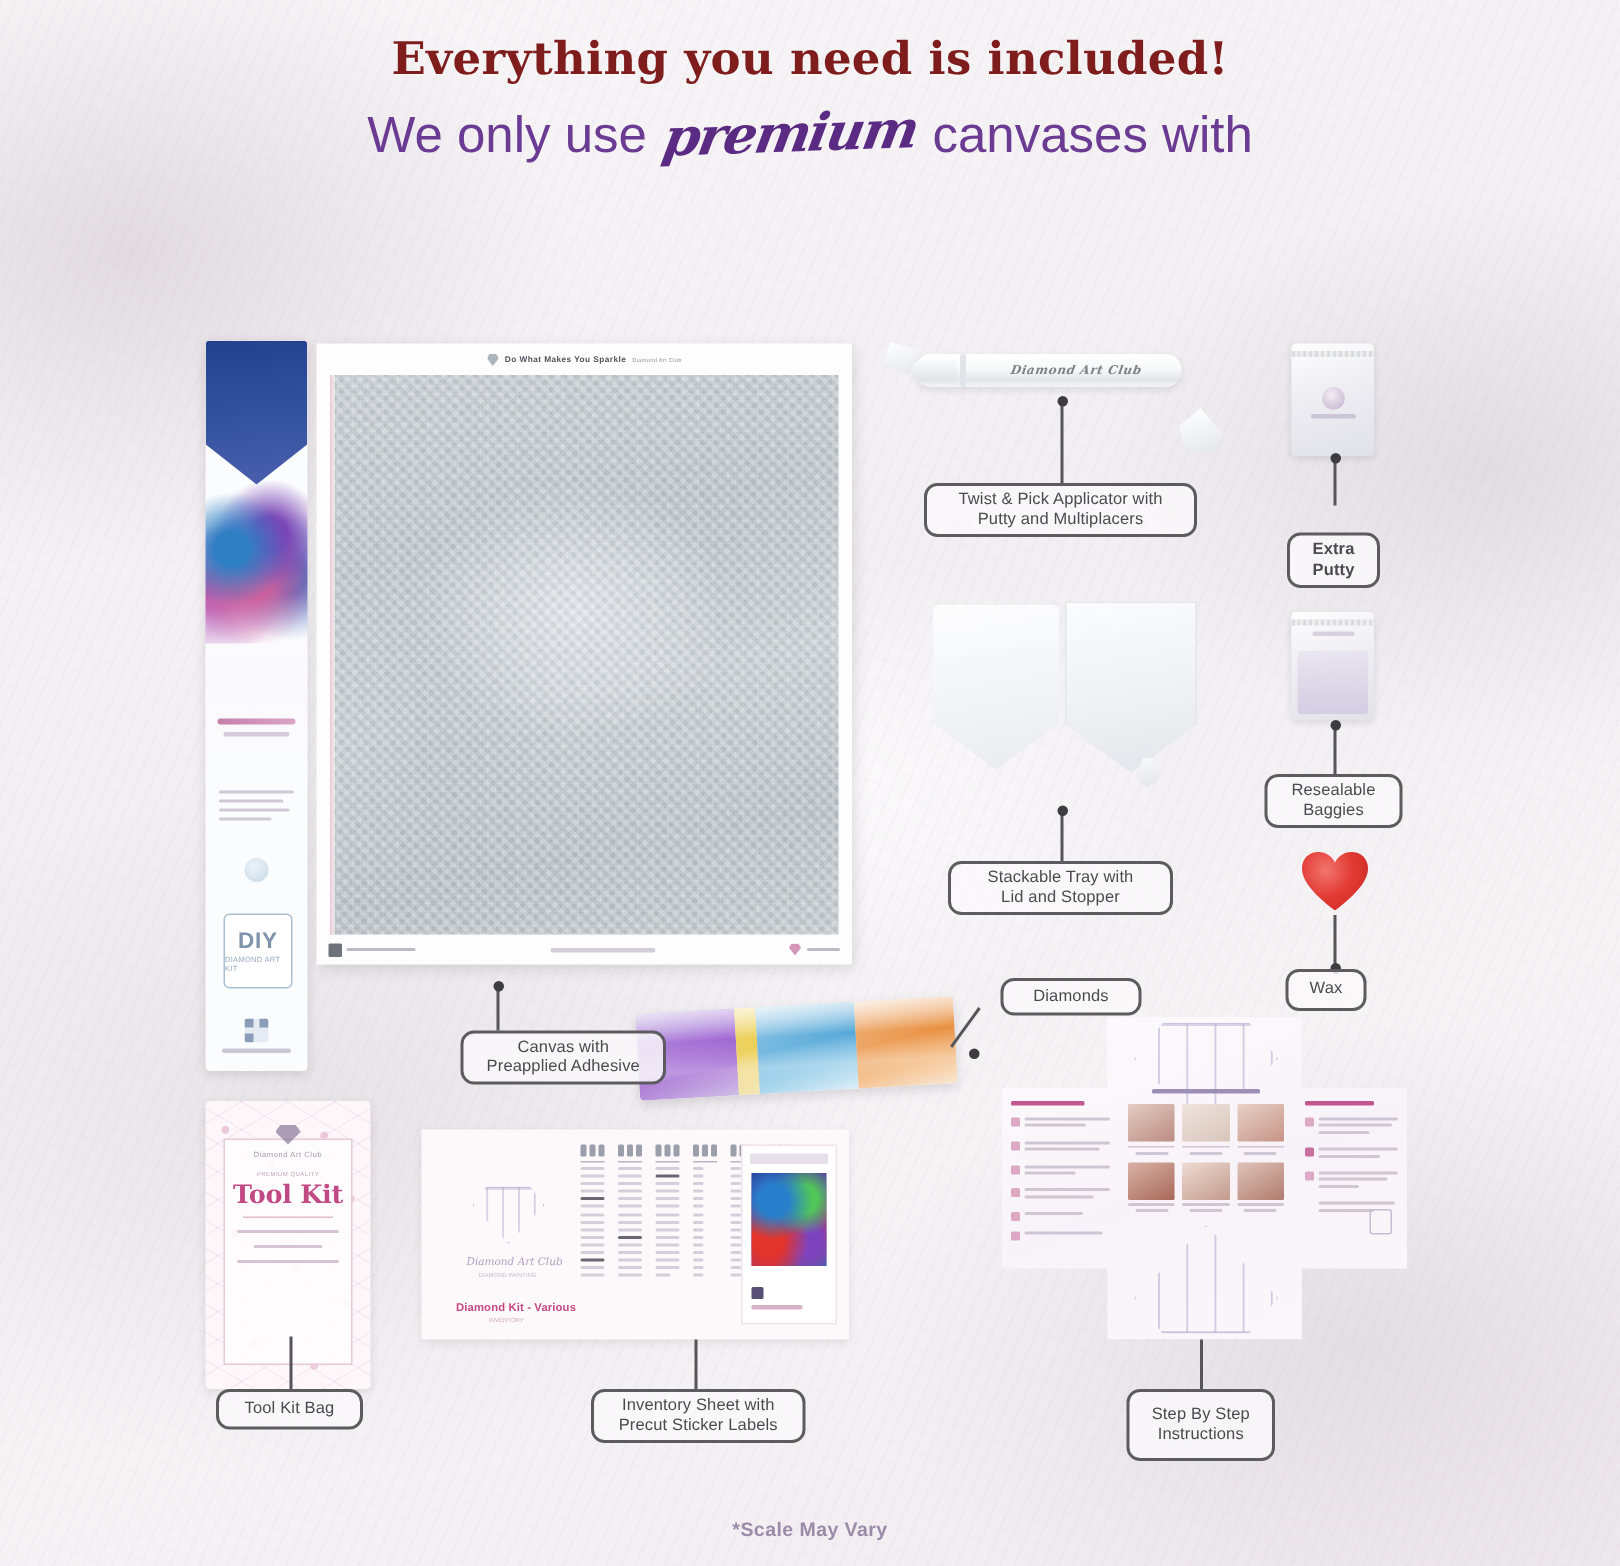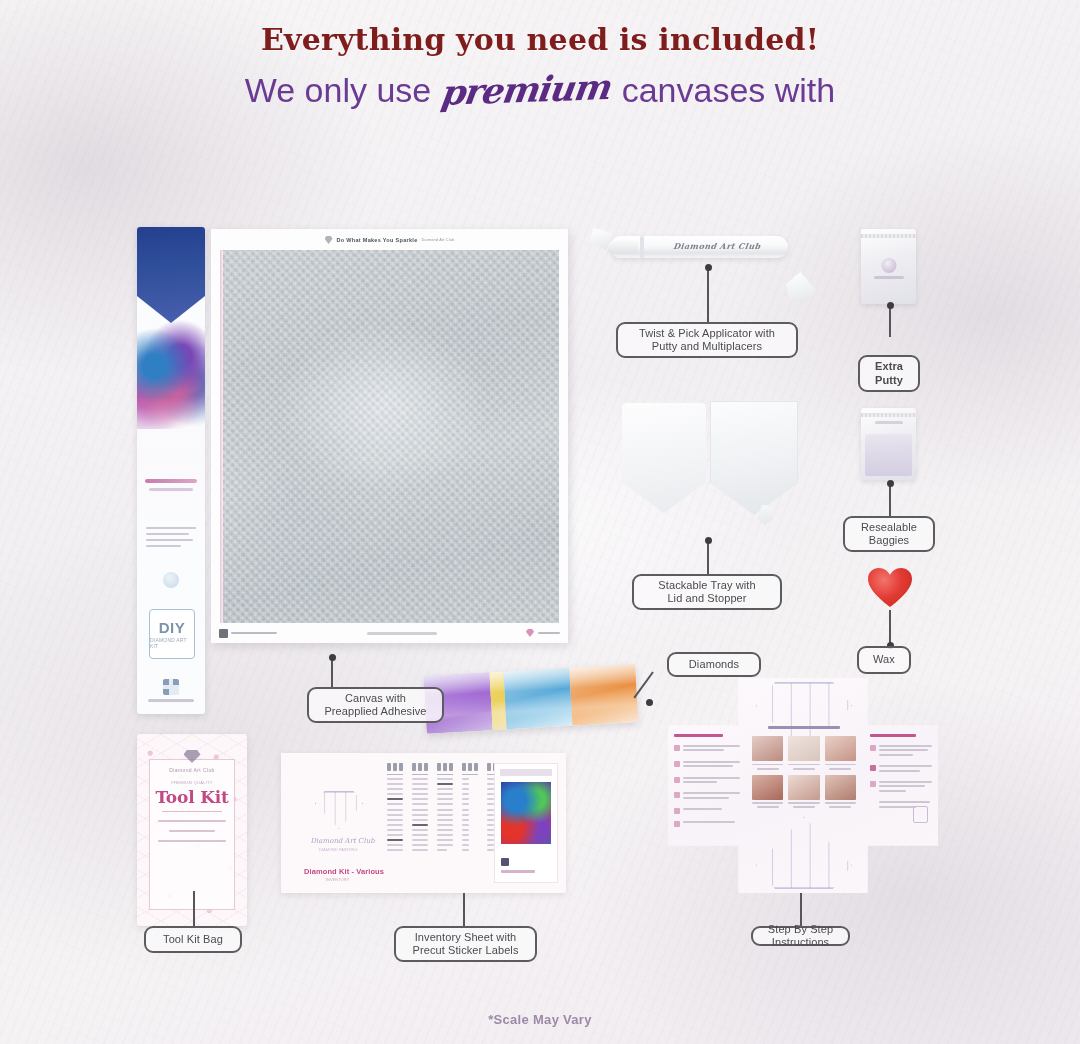--- a/index.html
+++ b/index.html
@@ -926,16 +926,16 @@
 <div class="label" style="left:263px; top:687px; width:137px; height:36px;margin-left:44px;">Canvas with
 Preapplied Adhesive</div>
 
 <div class="label" style="left:667px; top:652px; width:94px; height:25px;">Diamonds</div>
 
 <div class="label" style="left:144px; top:926px; width:98px; height:27px;">Tool Kit Bag</div>
 
 <div class="label" style="left:394px; top:926px; width:143px; height:36px;">Inventory Sheet with
 Precut Sticker Labels</div>
 
-<div class="label" style="left:751px; top:926px; width:99px; height:20px;">Step By Step
+<div class="label" style="left:751px; top:926px; width:99px; height:48px;">Step By Step
 Instructions</div>
 
 <div class="footnote">*Scale May Vary</div>
 
 </body></html>

